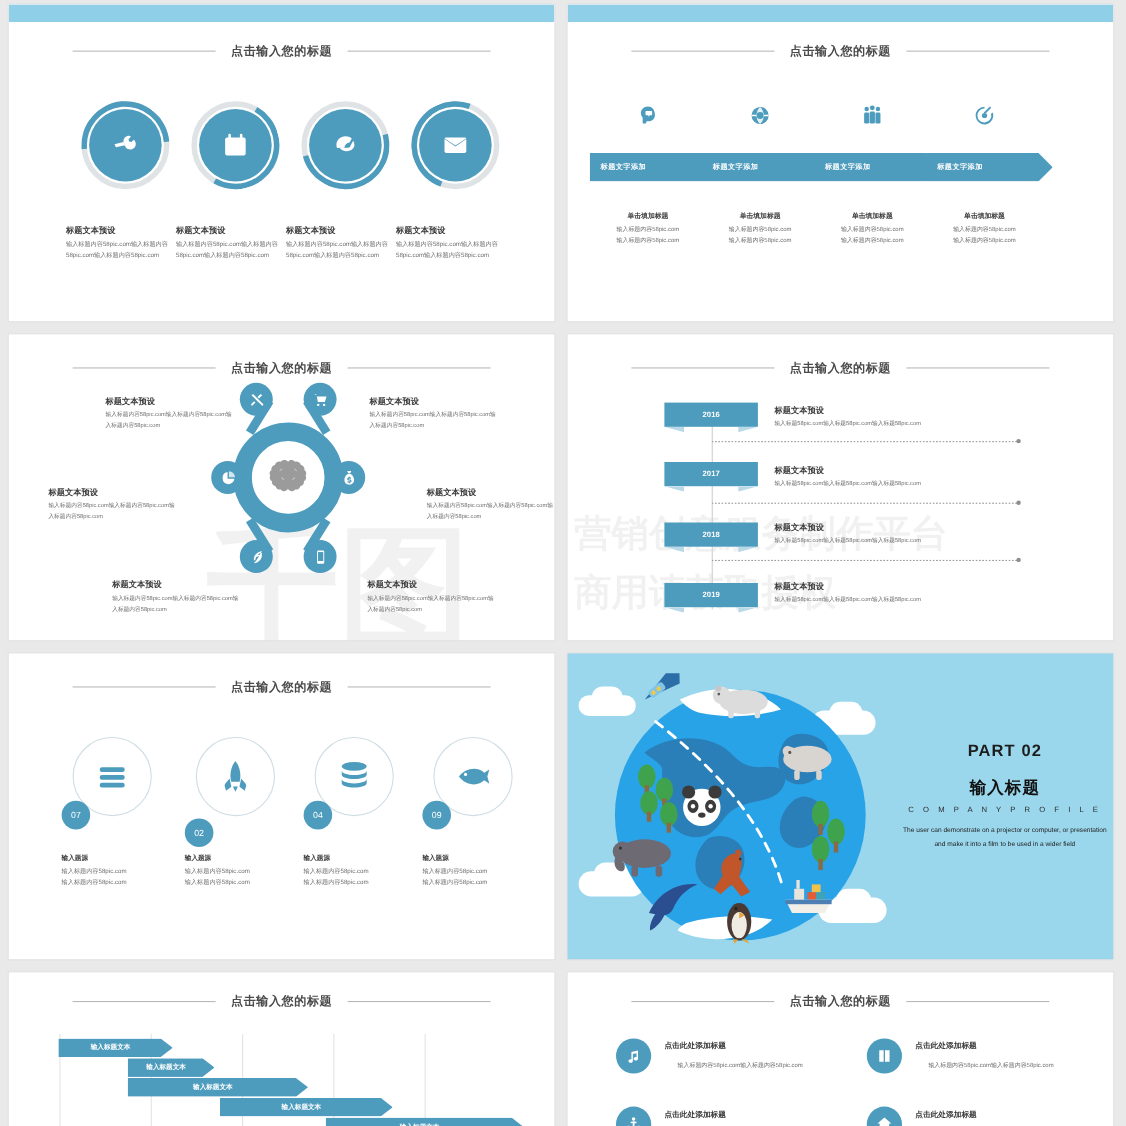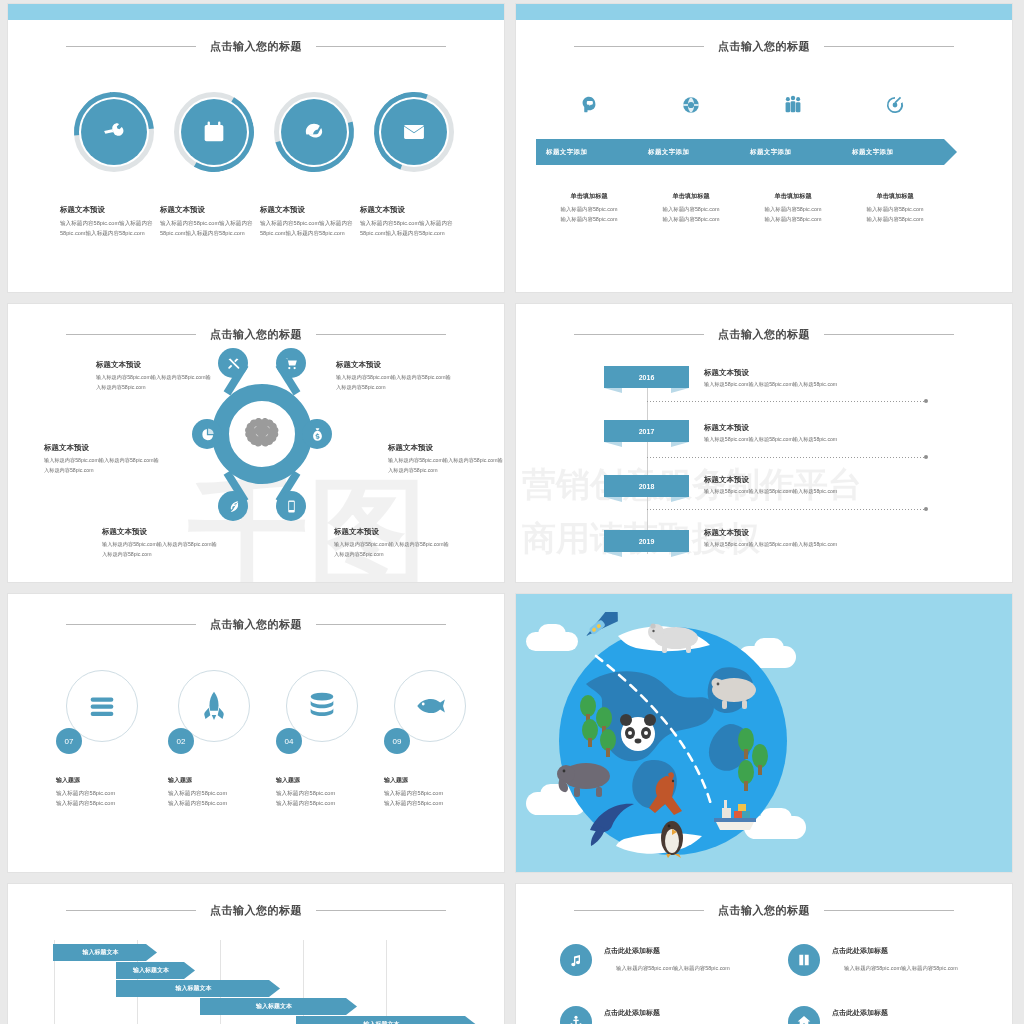--- a/index.html
+++ b/index.html
@@ -498,21 +498,21 @@
     <div class="b">输入标题内容58pic.com</div>
     <div class="b">输入标题内容58pic.com</div>
   </div>
 
   <div class="ocirc" style="left:170px; top:76px;">
     <svg viewBox="0 0 24 24">
           <path d="M12 2c-2.1 2.6-3.2 6-3.2 9.5 0 1.3.2 2.6.5 3.8h5.4c.3-1.2.5-2.5.5-3.8C15.2 8 14.1 4.6 12 2z"></path>
           <path d="M8.3 13.2l-2.6 3c-.5.6-.7 1.4-.5 2.1l.8 2.8 3.4-2.6zM15.7 13.2l2.6 3c.5.6.7 1.4.5 2.1l-.8 2.8-3.4-2.6zM10.4 18.3h3.2l-1.6 3.5z"></path>
         </svg>
   </div>
-  <div class="numbadge" style="left:160px; top:134px;justify-content:center;">
+  <div class="numbadge" style="left:160px; top:150px;justify-content:center;">
     <span>02</span>
   </div>
   <div class="ncell" style="left:160px; top:182px;">
     <div class="h">输入题源</div>
     <div class="b">输入标题内容58pic.com</div>
     <div class="b">输入标题内容58pic.com</div>
   </div>
 
   <div class="ocirc" style="left:278px; top:76px;">
     <svg viewBox="0 0 24 24">
@@ -659,20 +659,26 @@
         <rect x="20" y="2" width="3" height="8" fill="#e8e4dc"></rect>
         <rect x="30" y="13" width="8" height="7" fill="#e05c3a"></rect>
         <rect x="38" y="13" width="8" height="7" fill="#3fa3b8"></rect>
         <rect x="34" y="6" width="8" height="7" fill="#f0c24a"></rect>
         <path d="M10 20h42l-6 12H16z" fill="#f2efe8"></path>
         <rect x="10" y="20" width="42" height="4" fill="#4d7fb5"></rect>
       </g>
     </svg>
   </div>
 
+  <div class="txtblk">
+    <div class="part">PART 02</div>
+    <div class="cn">输入标题</div>
+    <div class="en">C O M P A N Y   P R O F I L E</div>
+    <div class="desc">The user can demonstrate on a projector or computer, or presentation and make it into a film to be used in a wider field</div>
+  </div>
 </div>
 
 <div class="slide" id="s7" style="left:8px; top:884px; width:496px; height:140px;">
 
   <div class="stitle" style="top:18px; height:16px;">
     <div class="ln"></div>
     <div class="tx">点击输入您的标题</div>
     <div class="ln"></div>
   </div>
 

